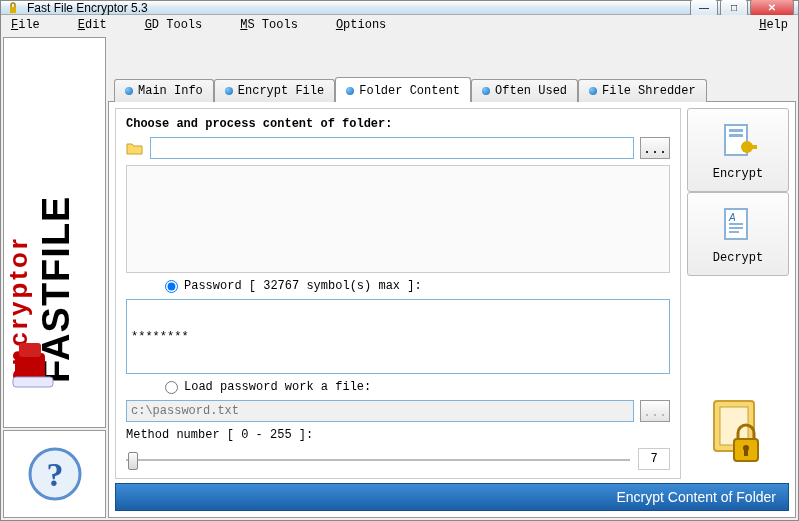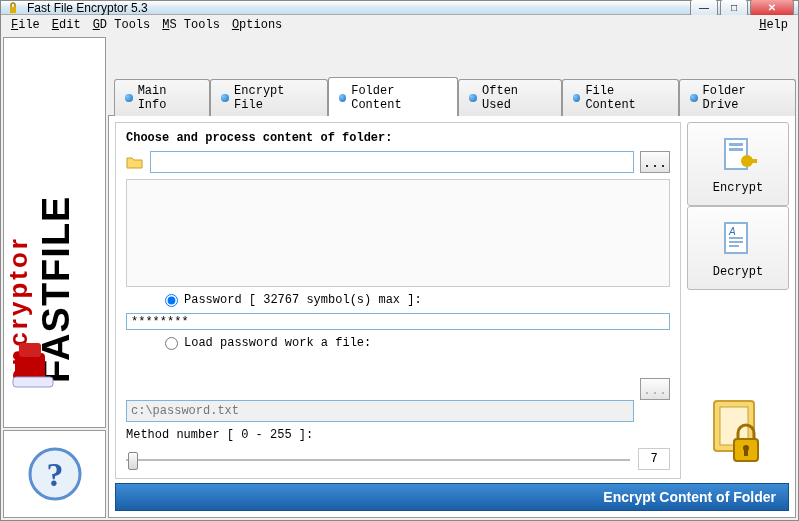--- a/index.html
+++ b/index.html
@@ -7,21 +7,21 @@
 
 .window { width: 799px; height: 521px; display: flex; flex-direction: column; border: 1px solid #888; background: #f0f0f0; }
 
 .titlebar { height: 14px; background: linear-gradient(to bottom, #fff, #dbe9f4, #c4dff0); display: flex; align-items: center; padding: 0 4px; border-bottom: 1px solid #aaa; }
 .titlebar-icon { width: 16px; height: 16px; margin-right: 6px; }
 .titlebar-text { flex: 1; font-family: Tahoma, sans-serif; font-size: 12px; color: #000; }
 .win-btns { display: flex; gap: 2px; }
 .win-btn { width: 28px; height: 18px; border: 1px solid #888; border-radius: 3px; background: linear-gradient(to bottom, #fdfdfd, #d8e6f2); font-family: Arial; font-size: 10px; display: flex; align-items: center; justify-content: center; cursor: pointer; }
 .win-btn.close { background: linear-gradient(to bottom, #f5a3a3, #d93636); color: #fff; width: 44px; font-weight: bold; }
 
-.menubar { height: 20px; background: #f0f0f0; display: flex; align-items: center; padding: 0 4px; font-family: "Courier New", monospace; font-size: 12px; }
+.menubar { height: 20px; background: #f0f0f0; display: flex; align-items: center; padding: 0 4px; font-family: "Courier New", monospace; font-size: 12px; gap: 26px; }
 .menu-item { padding: 2px 6px; cursor: pointer; }
 .menu-item u { text-decoration: underline; }
 .menu-spacer { flex: 1; }
 
 .client { flex: 1; display: flex; flex-direction: column; padding: 2px; }
 .upper { flex: 1; display: flex; gap: 2px; }
 .left-col { width: 103px; display: flex; flex-direction: column; gap: 2px; }
 .logo-panel { flex: 1; border: 1px solid #999; background: #fff; display: flex; align-items: center; justify-content: center; position: relative; overflow: hidden; }
 .logo-svg { width: 95px; height: 320px; }
 .help-panel { height: 88px; border: 1px solid #999; background: #fff; display: flex; align-items: center; justify-content: center; }
@@ -39,34 +39,34 @@
 
 .form-area { flex: 1; border: 1px solid #ccc; background: #fff; padding: 8px 10px; display: flex; flex-direction: column; gap: 6px; justify-content: space-between; }
 .form-label { font-weight: bold; font-size: 12px; }
 .folder-row { display: flex; align-items: center; gap: 6px; }
 .folder-icon { width: 18px; height: 18px; }
 .text-input { flex: 1; height: 22px; border: 1px solid #7eb4da; background: #fff; padding: 0 4px; font-family: "Courier New", monospace; font-size: 12px; }
 .small-btn { width: 30px; height: 22px; border: 1px solid #999; background: linear-gradient(to bottom,#fdfdfd,#e4e4e4); cursor: pointer; font-family: monospace; }
 .file-list { height: 108px; border: 1px solid #ccc; background: #fafafa; }
 .radio-row { display: flex; align-items: center; gap: 4px; padding-left: 39px; }
 .radio-row input[type=radio] { margin-right: 2px; }
-.disabled-input { background: #f0f0f0; color: #c2410c; margin-top: 44px; }
+.disabled-input { background: #f0f0f0; color: #c2410c; }
 .method-row { display: flex; align-items: center; gap: 8px; }
 .slider { flex: 1; height: 20px; position: relative; }
 .slider-track { position: absolute; top: 10px; left: 0; right: 0; height: 2px; background: #bbb; }
 .slider-thumb { position: absolute; top: 3px; left: 2px; width: 10px; height: 18px; background: linear-gradient(to bottom,#fdfdfd,#d8d8d8); border: 1px solid #888; border-radius: 2px; }
 .num-box { width: 32px; height: 22px; border: 1px solid #ccc; background: #fff; text-align: center; line-height: 20px; }
 
 .actions { width: 102px; display: flex; flex-direction: column; }
 .action-btn { height: 84px; border: 1px solid #bbb; border-radius: 3px; background: linear-gradient(to bottom,#fdfdfd,#ededed); display: flex; flex-direction: column; align-items: center; justify-content: center; gap: 6px; cursor: pointer; font-size: 12px; }
 .action-icon { width: 42px; height: 42px; }
 .lock-box { flex: 1; display: flex; align-items: flex-end; justify-content: center; padding-bottom: 6px; }
 .lock-icon { width: 80px; height: 80px; }
 
-.big-button { height: 28px; margin-top: 4px; background: linear-gradient(to bottom,#3d8cd6,#1a5fa8); border: 1px solid #154f8c; color: #fff; font-family: Tahoma, sans-serif; font-weight: bold; font-size: 14px; display: flex; align-items: center; justify-content: flex-end; padding: 0 12px; cursor: pointer; }
+.big-button { height: 28px; margin-top: 4px; background: linear-gradient(to bottom,#3d8cd6,#1a5fa8); border: 1px solid #154f8c; color: #fff; font-family: Tahoma, sans-serif; font-weight: normal; font-size: 14px; display: flex; align-items: center; justify-content: flex-end; padding: 0 12px; cursor: pointer; }
 
 .statusbar { height: 20px; background: #f0f0f0; border-top: 1px solid #bbb; display: flex; align-items: center; }
 .status-cell { padding: 0 6px; border-right: 1px solid #ccc; height: 100%; display: flex; align-items: center; }
 .status-cell:first-child { width: 210px; }
 </style>
 </head>
 <body>
 
 <div class="window">
 
@@ -133,25 +133,21 @@
           <div class="tab active">
               <span class="tab-dot"></span>
               <span>Folder Content</span>
             </div>
           <div class="tab">
               <span class="tab-dot"></span>
               <span>Often Used</span>
             </div>
           <div class="tab">
               <span class="tab-dot"></span>
-              <span>File Content</span>
-            </div>
-          <div class="tab">
-              <span class="tab-dot"></span>
-              <span>Folder Drive</span>
+              <span>File Shredder</span>
             </div>
         </div>
 
         <div class="tab-pane">
           <div class="content-row">
 
             <div class="form-area">
               <div class="form-label">Choose and process content of folder:</div>
 
               <div class="folder-row">

